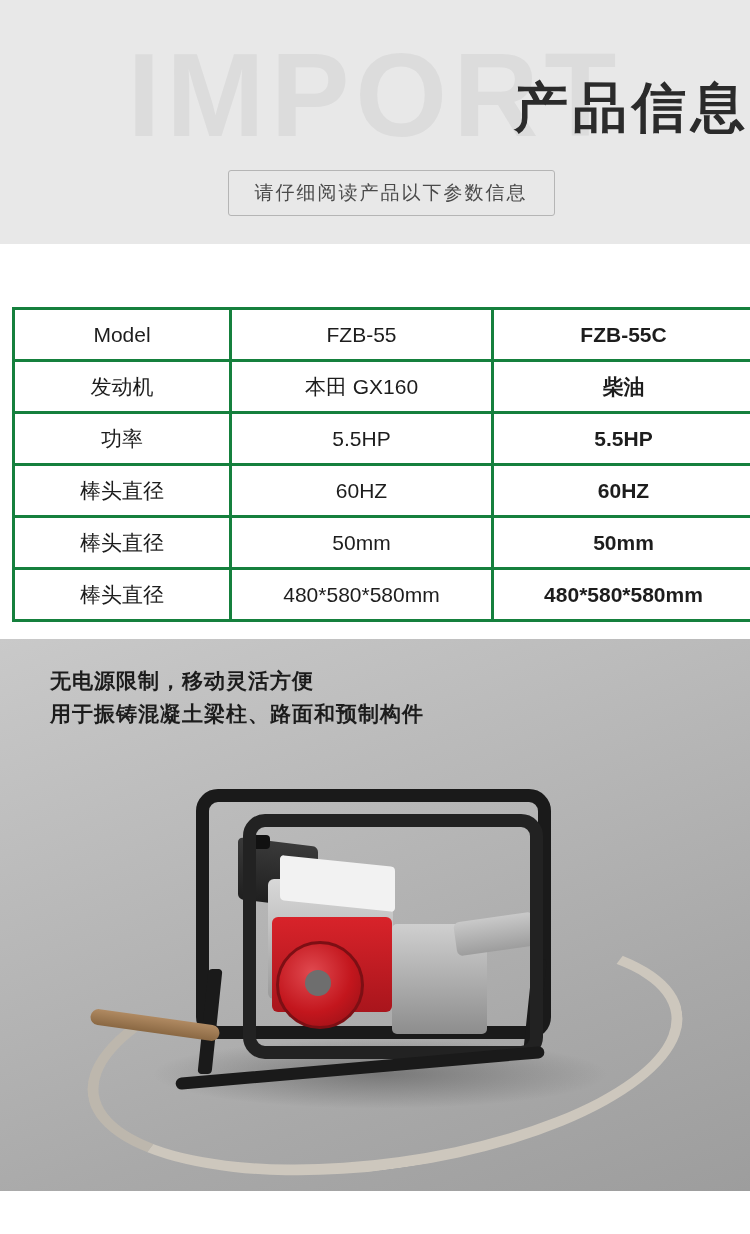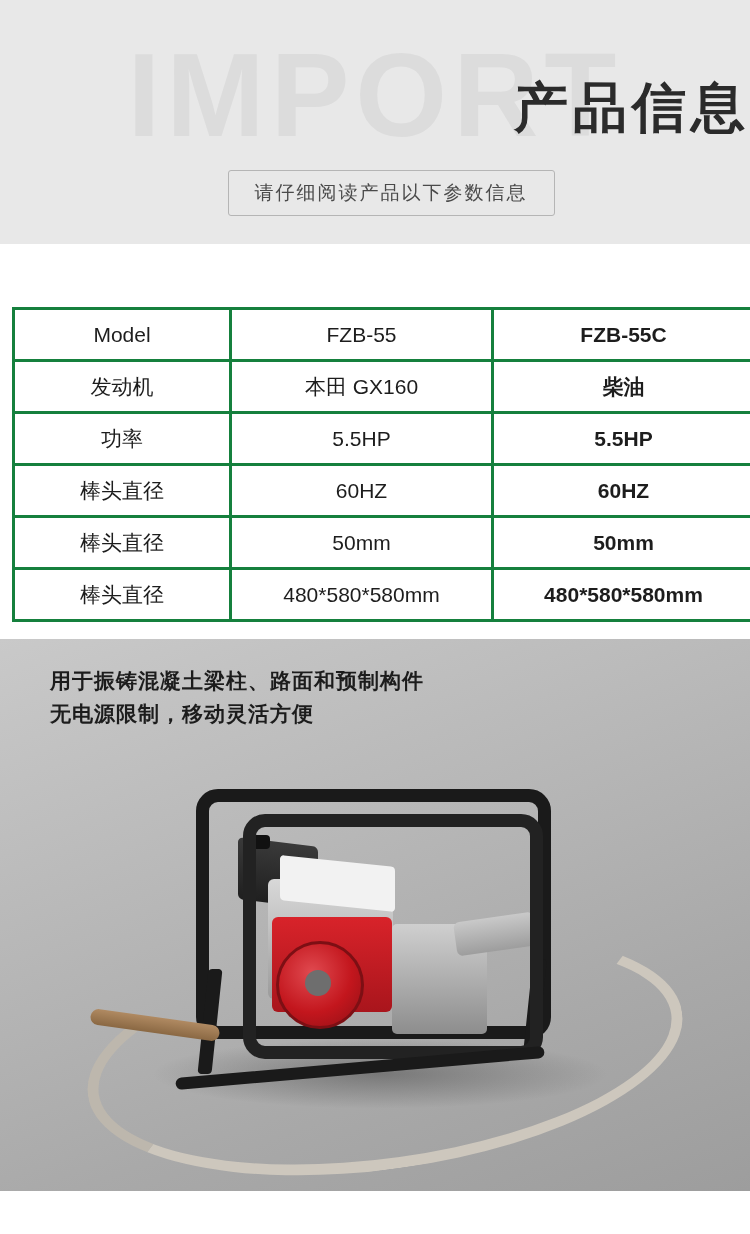--- a/index.html
+++ b/index.html
@@ -327,22 +327,22 @@
         <td class="col0">棒头直径</td>
         <td class="col1">480*580*580mm</td>
         <td class="col2">480*580*580mm</td>
       </tr>
     </tbody>
   </table>
 </div>
 
 <div class="photo">
   <div class="photo-caption">
+    <div>无电源限制，移动灵活方便</div>
     <div>用于振铸混凝土梁柱、路面和预制构件</div>
-    <div>无电源限制，移动灵活方便</div>
   </div>
 
   <div class="photo-stage">
     <div class="m-shadow"></div>
     <div class="hose"></div>
     <div class="frame-outer"></div>
     <div class="frame-leg-l"></div>
     <div class="frame-leg-r"></div>
     <div class="engine-top"></div>
     <div class="cap-top"></div>

